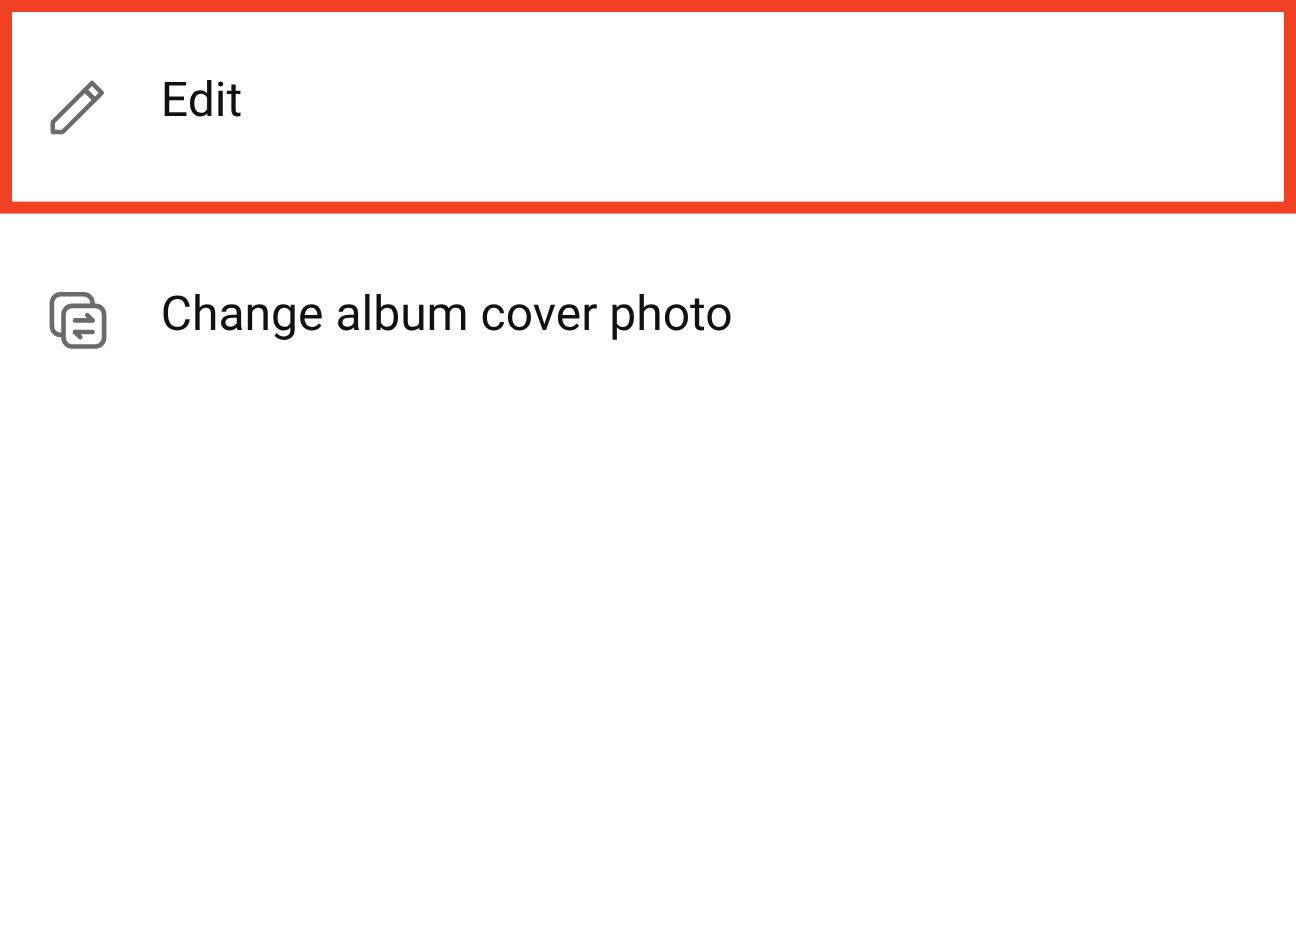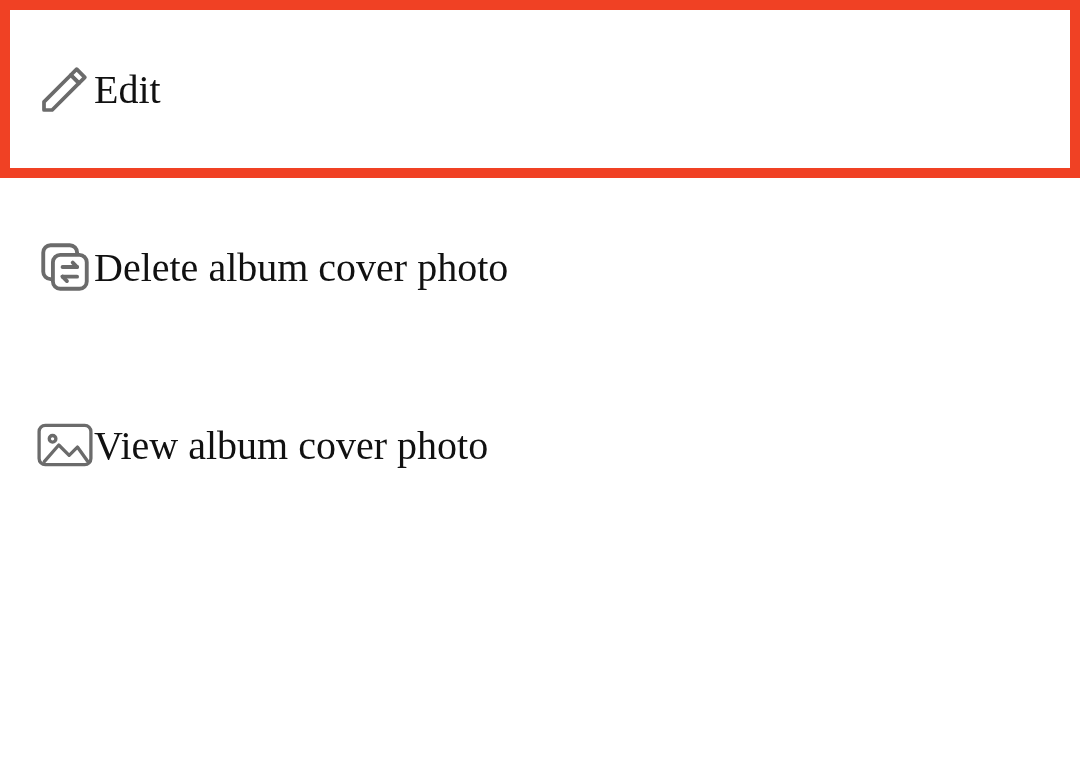--- a/index.html
+++ b/index.html
@@ -13,24 +13,23 @@
       background: #ffffff;
       font-family: -apple-system, BlinkMacSystemFont, "Segoe UI", Roboto, Helvetica, Arial, sans-serif;
       padding: 0;
     }
     .menu {
       display: flex;
       flex-direction: column;
     }
     .menu-item {
       display: flex;
-      align-items: center;
       padding: 60px 36px;
+      gap: 40px;
       cursor: pointer;
-      font-family: Liberation Serif, serif;
     }
     .menu-item.highlighted {
       border: 10px solid #f04124;
       padding: 50px 26px;
     }
     .icon-wrap {
       width: 58px;
       height: 58px;
       display: flex;
       align-items: center;
@@ -66,27 +65,17 @@
     <span class="icon-wrap">
       <svg width="58" height="58" viewBox="0 0 24 24" fill="none" stroke="#6b6b6b" stroke-width="1.6" stroke-linecap="round" stroke-linejoin="round">
         <rect x="3" y="3" width="14" height="14" rx="3" ry="3"></rect>
         <rect x="7" y="7" width="14" height="14" rx="3" ry="3" fill="#ffffff"></rect>
         <path d="M11 12 L17 12"></path>
         <path d="M15.2 10.2 L17 12"></path>
         <path d="M11 16 L17 16"></path>
         <path d="M12.8 17.8 L11 16"></path>
       </svg>
     </span>
-    <span class="menu-label">Delete album cover photo</span>
+    <span class="menu-label">Change album cover photo</span>
   </div>
 
-  <div class="menu-item">
-    <span class="icon-wrap">
-      <svg width="58" height="46" viewBox="0 0 28 22" fill="none" stroke="#6b6b6b" stroke-width="1.6" stroke-linecap="round" stroke-linejoin="round">
-        <rect x="1.5" y="1.5" width="25" height="19" rx="3" ry="3"></rect>
-        <circle cx="8" cy="8" r="1.6"></circle>
-        <path d="M4 19 L11 11 L16 16 L20 12 L25 19"></path>
-      </svg>
-    </span>
-    <span class="menu-label">View album cover photo</span>
-  </div>
 
 </div>
 
 </body></html>

